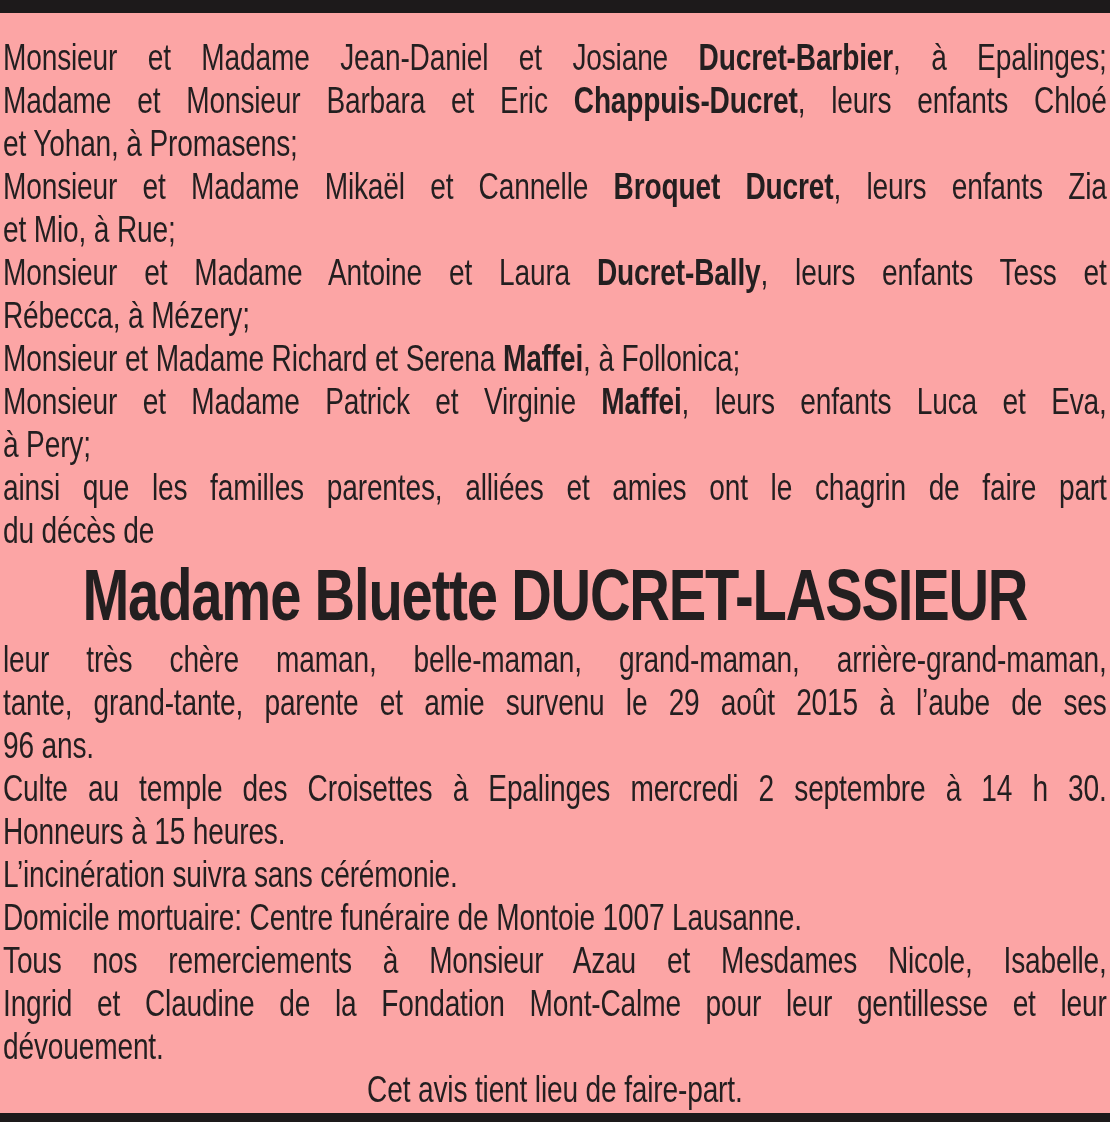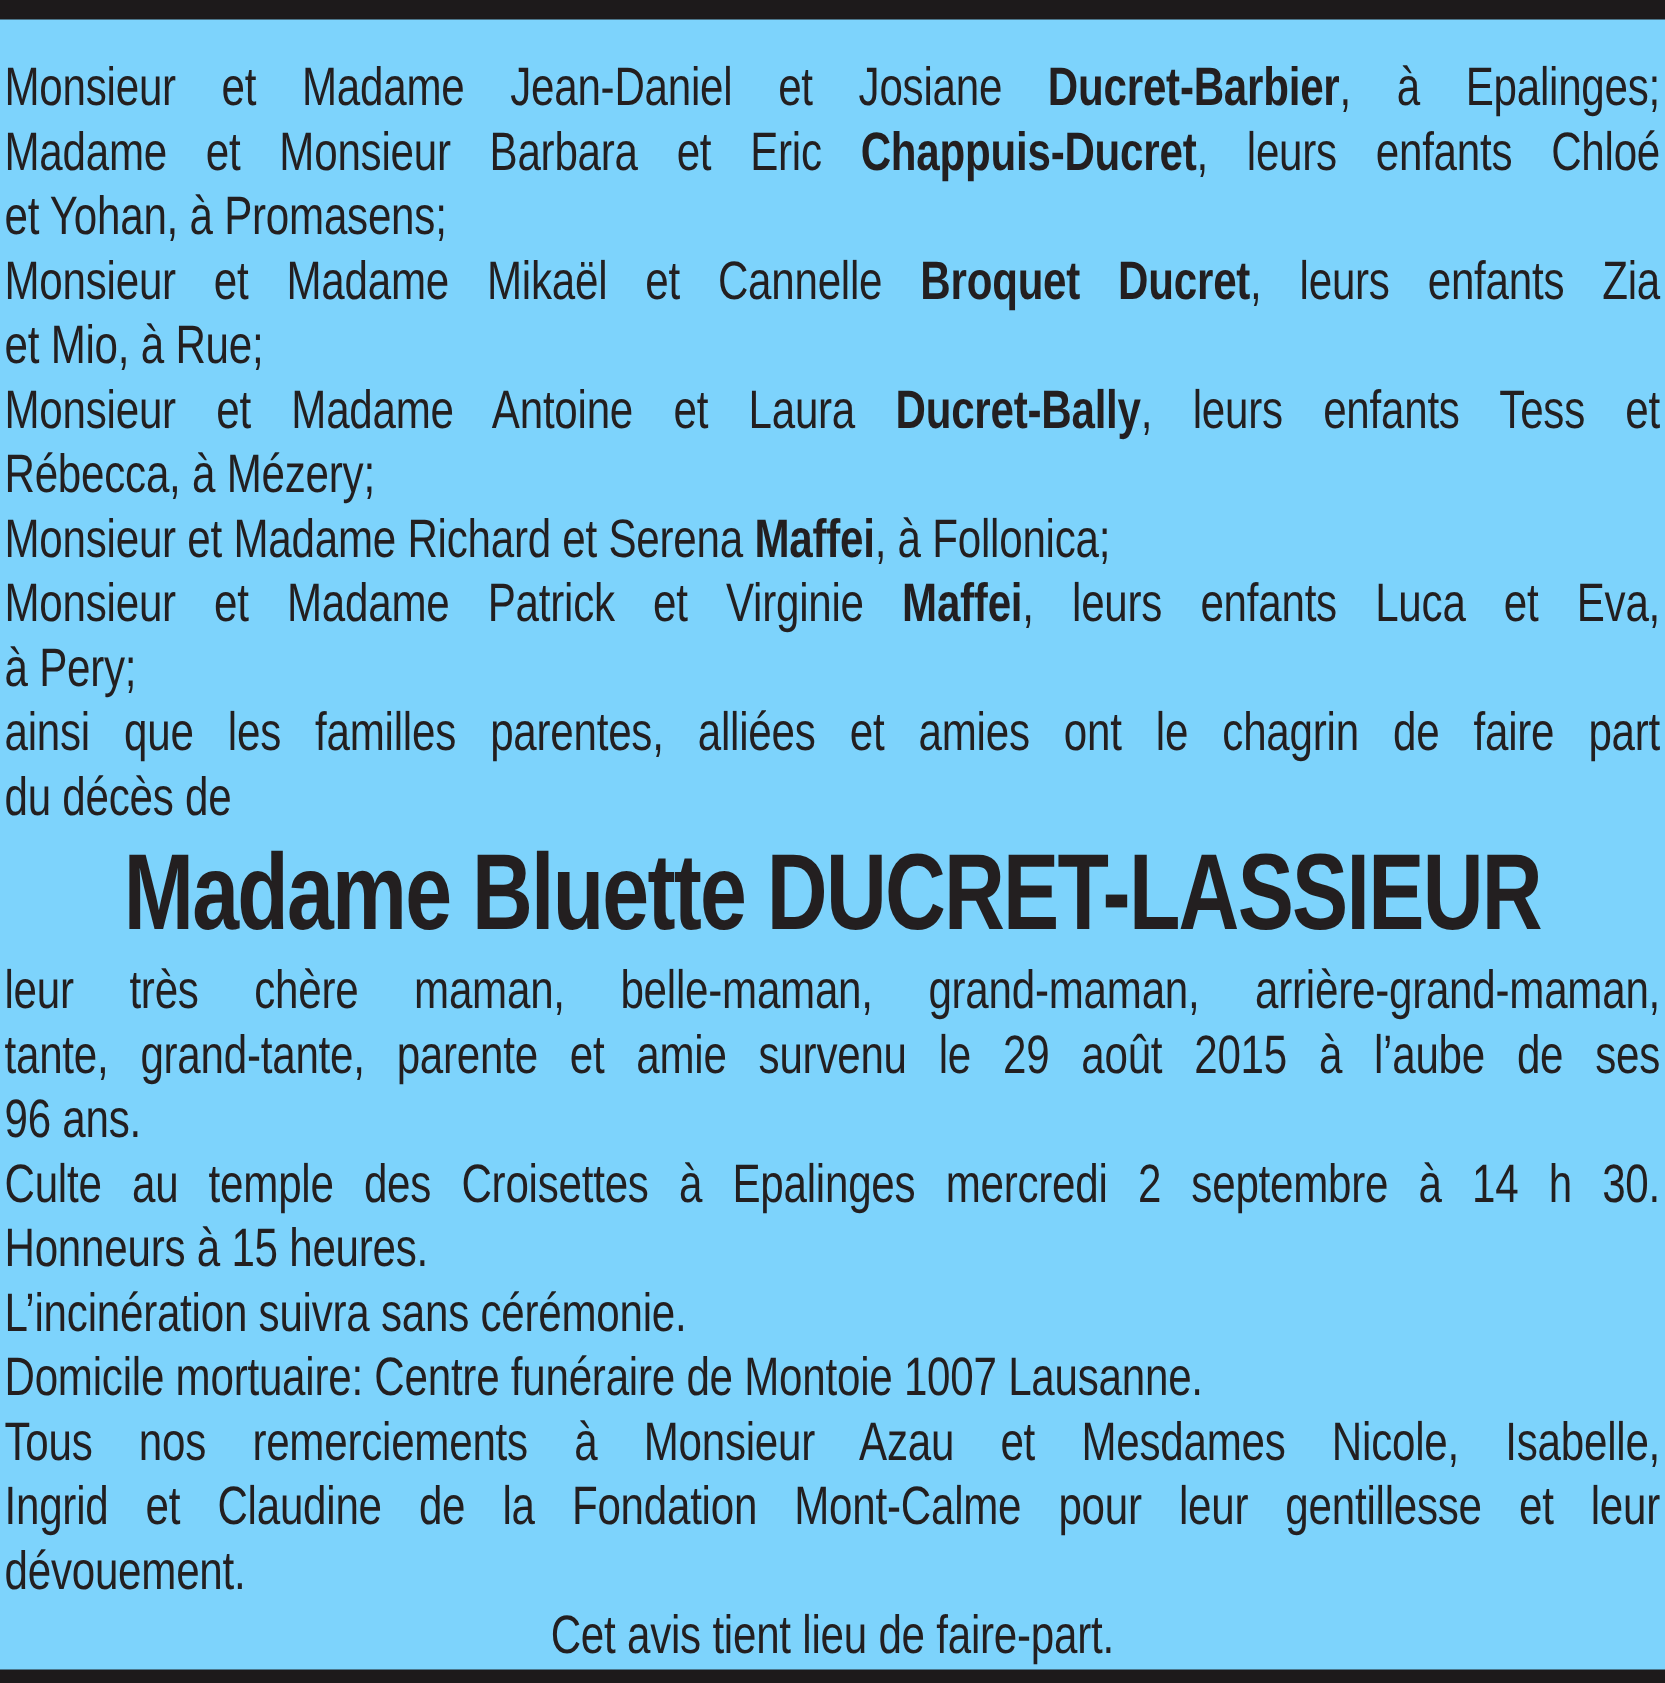--- a/index.html
+++ b/index.html
@@ -10,21 +10,21 @@
   body {
     width: 1110px;
     height: 1122px;
     overflow: hidden;
     font-family: "Liberation Sans", "DejaVu Sans", sans-serif;
   }
   .page {
     position: relative;
     width: 1110px;
     height: 1122px;
-    background: #7dd3fc;
+    background: #fca5a5;
   }
   .rule {
     position: absolute;
     left: 0;
     width: 100%;
     background: var(--rule-color, #1d1a1b);
   }
   .rule.top { top: 0; height: 13px; }
   .rule.bottom { bottom: 0; height: 9px; }
 

